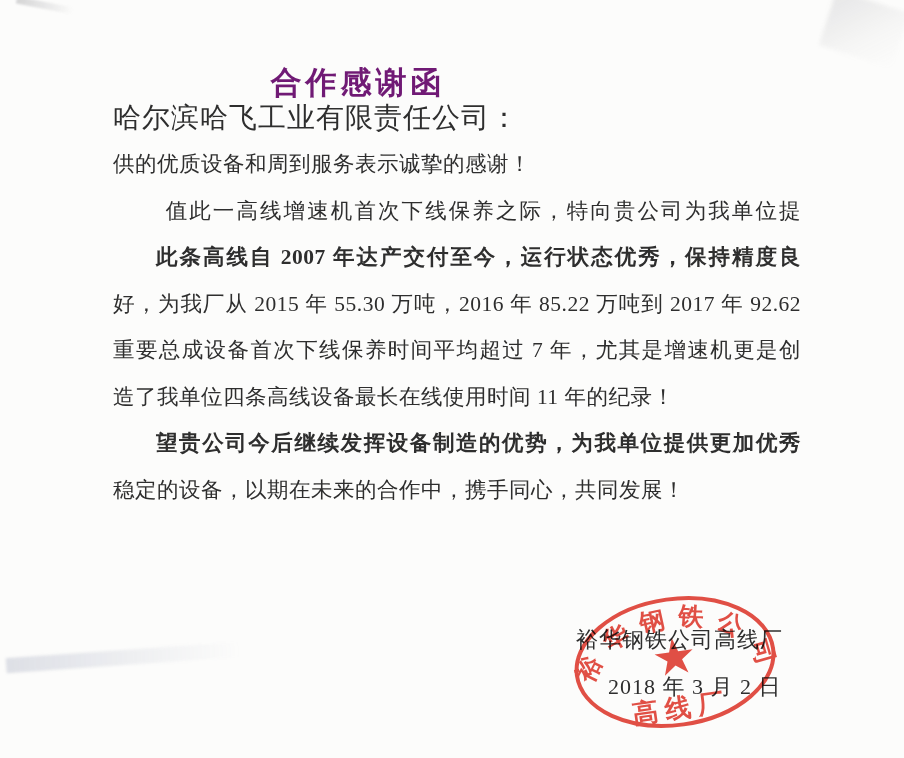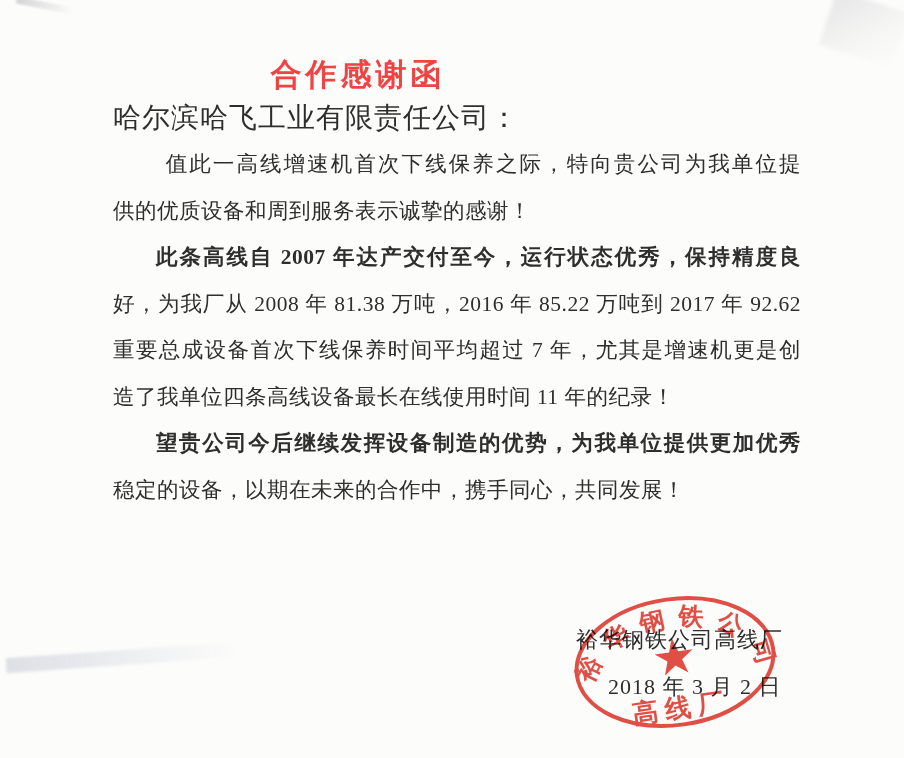--- a/index.html
+++ b/index.html
@@ -22,25 +22,25 @@
     background:linear-gradient(90deg,rgba(110,110,115,.28),rgba(130,130,135,.10) 70%,transparent);
     transform:rotate(11deg);filter:blur(1px);}
   .smudge-tr{left:826px;top:0px;width:76px;height:58px;
     background:linear-gradient(135deg,rgba(140,140,145,.20),rgba(150,150,155,.06) 60%,transparent);
     transform:rotate(18deg);filter:blur(2px);}
   .smudge-bl{left:6px;top:650px;width:235px;height:15px;
     background:linear-gradient(90deg,rgba(95,105,140,.20),rgba(120,130,160,.10) 55%,transparent);
     transform:rotate(-4deg);filter:blur(1.5px);}
   
   .title{
-    position:absolute;left:0;top:54px;width:716px;
+    position:absolute;left:0;top:62px;width:716px;
     text-align:center;
     font-size:31px;font-weight:700;
     letter-spacing:4px;
-    color:#ef4444;
+    color:#701a75;
   }
   
   .salutation{
     position:absolute;left:113px;top:99px;
     font-size:28px;letter-spacing:1px;
   }
   
   .body-text{
     position:absolute;left:113px;top:141px;width:688px;
     font-size:21.5px;
@@ -84,24 +84,24 @@
 
   <div class="smudge smudge-tl"></div>
   <div class="smudge smudge-tr"></div>
   <div class="smudge smudge-bl"></div>
 
   <div class="title">合作感谢函</div>
 
   <div class="salutation">哈尔滨哈飞工业有限责任公司：</div>
 
   <div class="body-text">
+    <div class="line">供的优质设备和周到服务表示诚挚的感谢！</div>
     <div class="line justify indent-lg">值此一高线增速机首次下线保养之际，特向贵公司为我单位提</div>
-    <div class="line">供的优质设备和周到服务表示诚挚的感谢！</div>
     <div class="line justify indent">此条高线自 2007 年达产交付至今，运行状态优秀，保持精度良</div>
-    <div class="line justify">好，为我厂从 2008 年 81.38 万吨，2016 年 85.22 万吨到 2017 年 92.62</div>
+    <div class="line justify">好，为我厂从 2015 年 55.30 万吨，2016 年 85.22 万吨到 2017 年 92.62</div>
     <div class="line justify">重要总成设备首次下线保养时间平均超过 7 年，尤其是增速机更是创</div>
     <div class="line">造了我单位四条高线设备最长在线使用时间 11 年的纪录！</div>
     <div class="line justify indent">望贵公司今后继续发挥设备制造的优势，为我单位提供更加优秀</div>
     <div class="line">稳定的设备，以期在未来的合作中，携手同心，共同发展！</div>
   </div>
 
   <div class="signature">裕华钢铁公司高线厂</div>
   <div class="date-line">2018 年 3 月 2 日</div>
 
   <div class="stamp">

